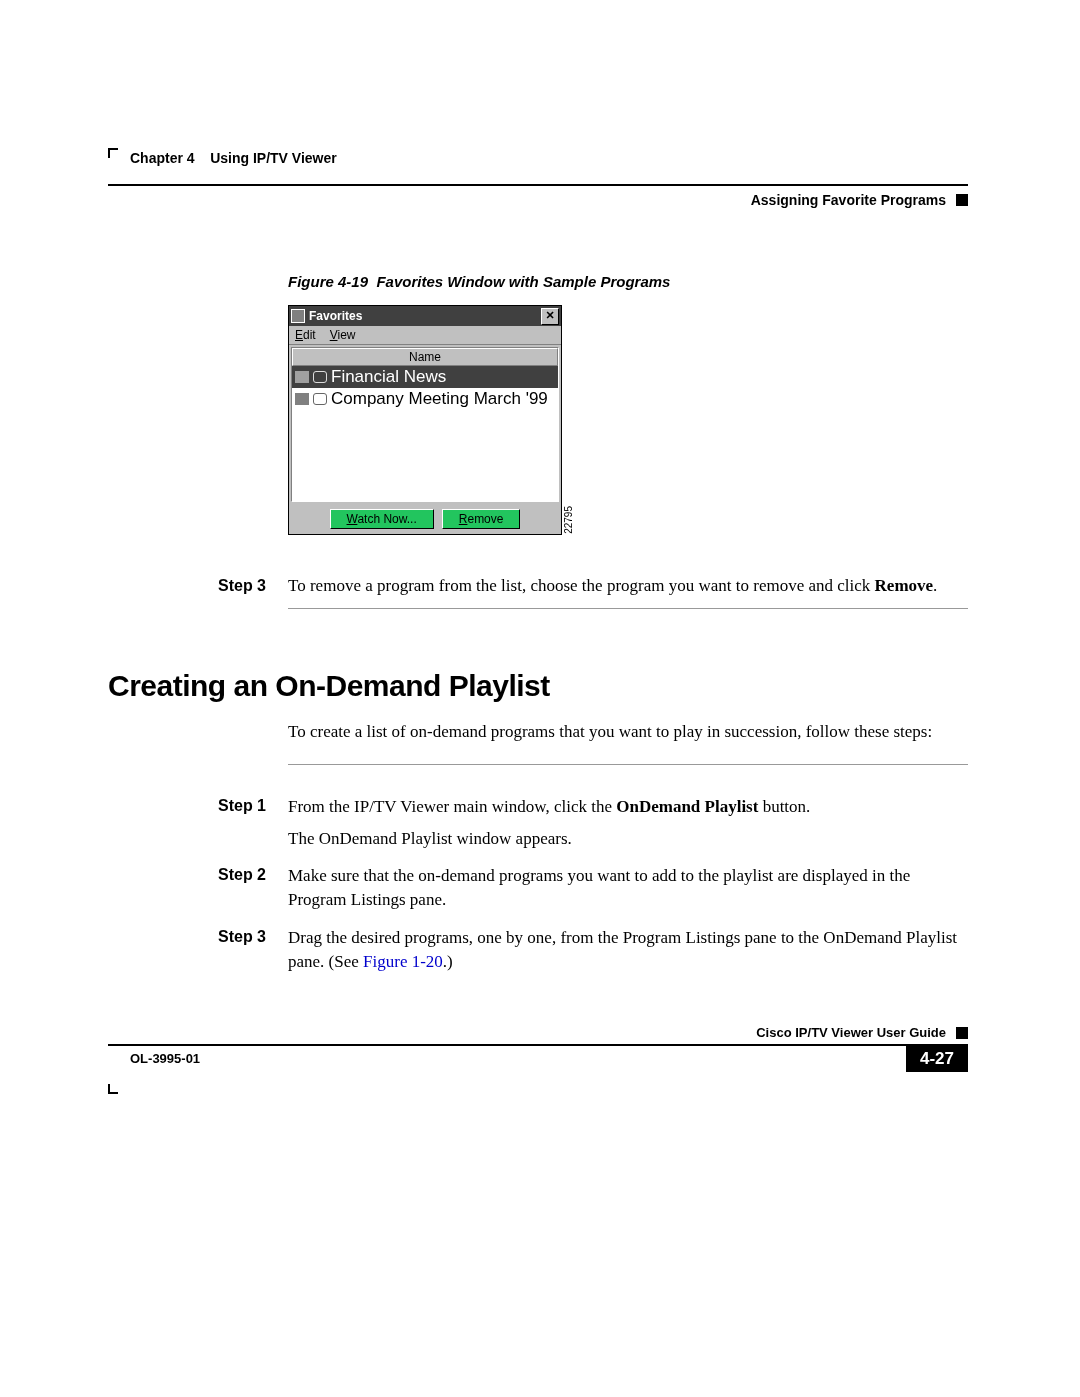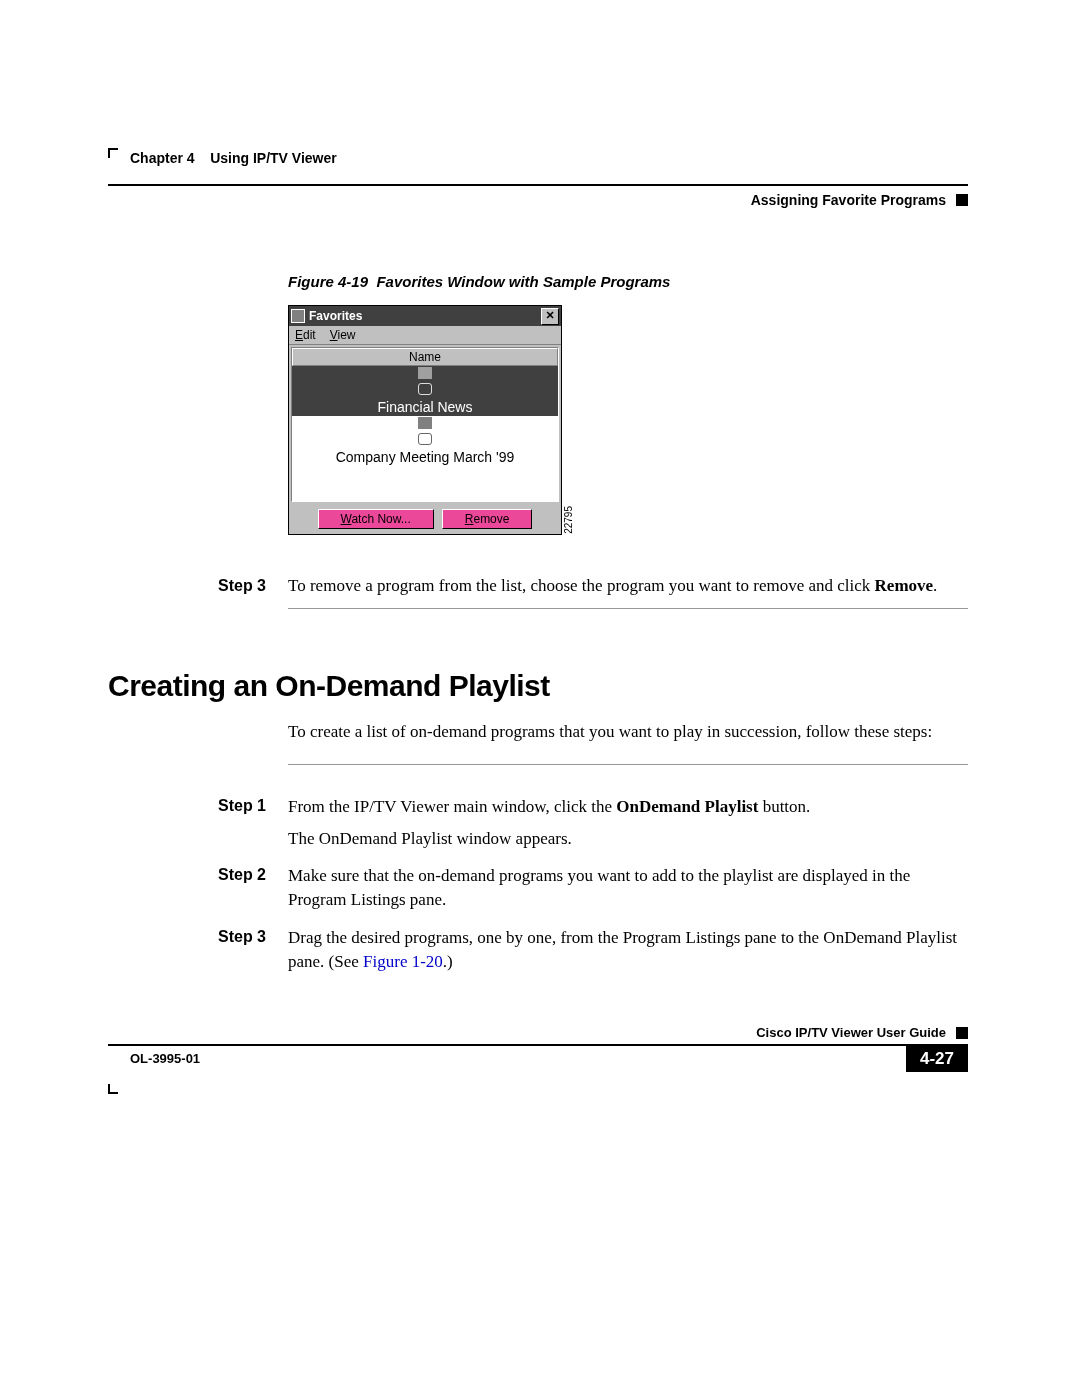--- a/index.html
+++ b/index.html
@@ -140,22 +140,21 @@
     border-bottom: 1px solid #808080;
     padding: 1px;
     text-align: center;
     font-size: 12px;
   }
   .list-row {
     display: flex;
     align-items: center;
     gap: 4px;
     padding: 1px 3px;
-    font-size: 14px;
-    flex-direction: column;
+    font-size: 17px;
   }
   .list-row.selected {
     background: #404040;
     color: #fff;
   }
   .row-icon1, .row-icon2 {
     width: 14px;
     height: 12px;
     display: inline-block;
   }
@@ -170,26 +169,26 @@
     box-sizing: border-box;
   }
   .selected .row-icon2 { border-color: #ddd; }
   .button-bar {
     display: flex;
     justify-content: center;
     gap: 8px;
     padding: 5px;
   }
   .win-btn {
-    background: #ec4899;
+    background: #22c55e;
     border-top: 1px solid #fff;
     border-left: 1px solid #fff;
     border-right: 1px solid #000;
     border-bottom: 1px solid #000;
-    padding: 2px 22px;
+    padding: 2px 16px;
     font-size: 12px;
     font-family: inherit;
   }
   .win-btn u { text-decoration: underline; }
   .fig-code {
     position: absolute;
     right: -13px;
     bottom: 0;
     font-size: 10px;
     font-family: Arial, sans-serif;

